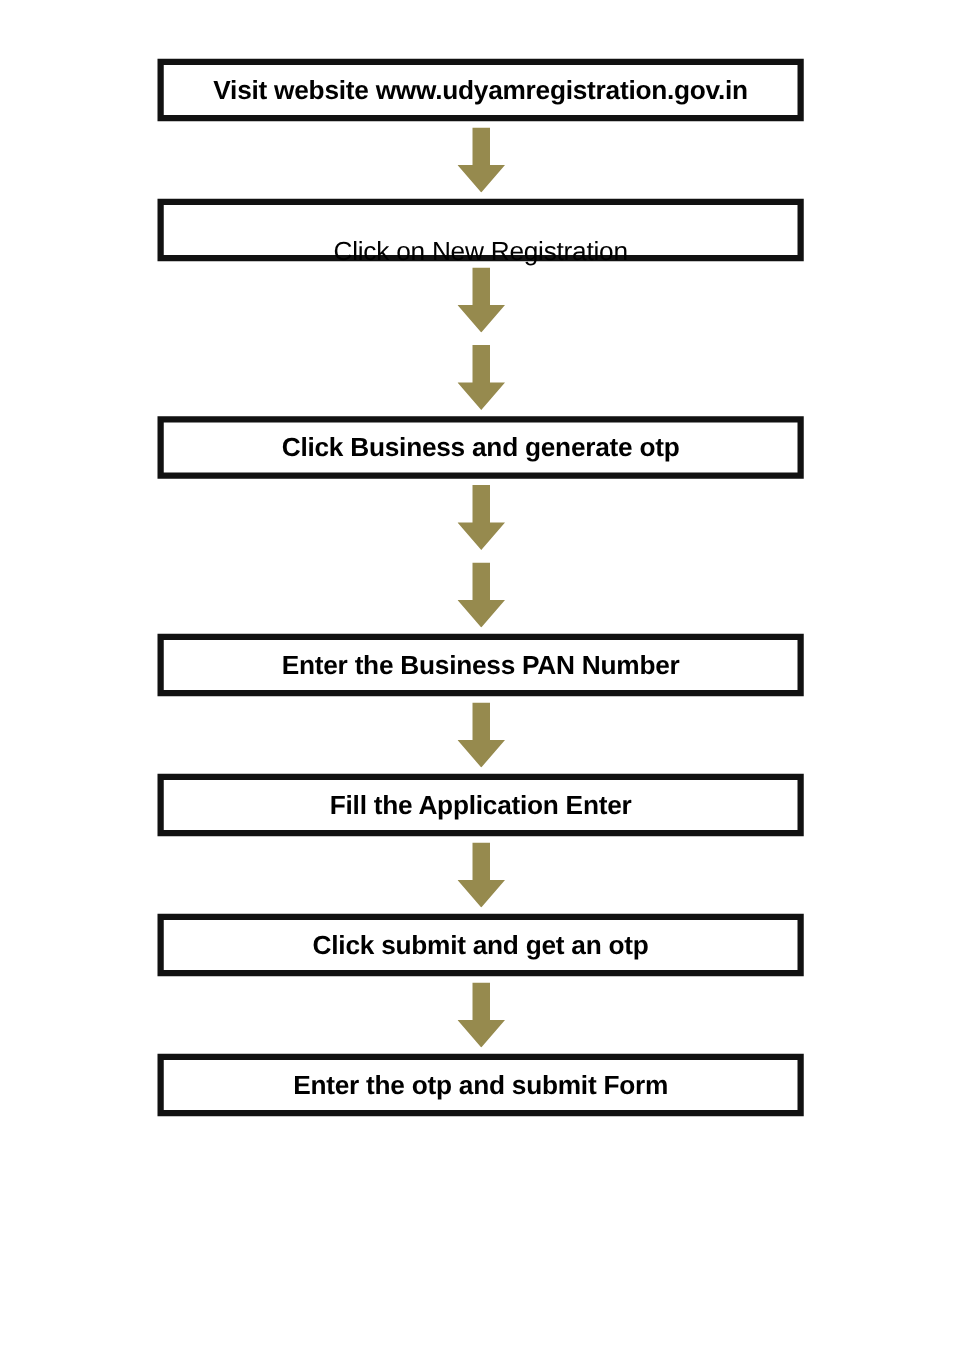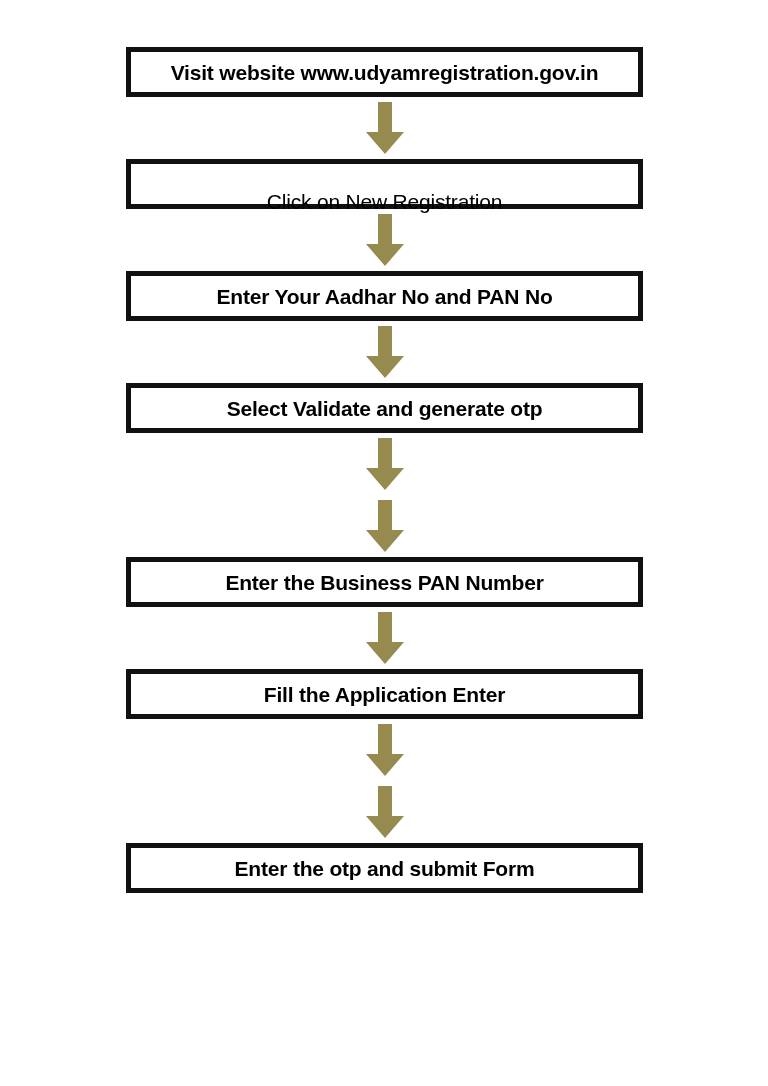--- a/index.html
+++ b/index.html
@@ -90,30 +90,27 @@
         </svg>
       </div>
       <div class="step weight-medium">
         <span class="step-label">Click on New Registration</span>
       </div>
       <div class="connector">
         <svg width="38" height="52" viewBox="0 0 38 52">
           <path d="M12 0 H26 V30 H38 L19 52 L0 30 H12 Z" fill="#968a4e"></path>
         </svg>
       </div>
-      <div class="step weight-bold">
-        <span class="step-label">Enter Your Aadhar No and PAN No</span>
-      </div>
       <div class="connector">
         <svg width="38" height="52" viewBox="0 0 38 52">
           <path d="M12 0 H26 V30 H38 L19 52 L0 30 H12 Z" fill="#968a4e"></path>
         </svg>
       </div>
       <div class="step weight-bold">
-        <span class="step-label">Select Validate and generate otp</span>
+        <span class="step-label">Click Business and generate otp</span>
       </div>
       <div class="connector">
         <svg width="38" height="52" viewBox="0 0 38 52">
           <path d="M12 0 H26 V30 H38 L19 52 L0 30 H12 Z" fill="#968a4e"></path>
         </svg>
       </div>
       <div class="connector">
         <svg width="38" height="52" viewBox="0 0 38 52">
           <path d="M12 0 H26 V30 H38 L19 52 L0 30 H12 Z" fill="#968a4e"></path>
         </svg>
@@ -127,20 +124,23 @@
         </svg>
       </div>
       <div class="step weight-bold">
         <span class="step-label">Fill the Application Enter</span>
       </div>
       <div class="connector">
         <svg width="38" height="52" viewBox="0 0 38 52">
           <path d="M12 0 H26 V30 H38 L19 52 L0 30 H12 Z" fill="#968a4e"></path>
         </svg>
       </div>
+      <div class="step weight-bold">
+        <span class="step-label">Click submit and get an otp</span>
+      </div>
       <div class="connector">
         <svg width="38" height="52" viewBox="0 0 38 52">
           <path d="M12 0 H26 V30 H38 L19 52 L0 30 H12 Z" fill="#968a4e"></path>
         </svg>
       </div>
       <div class="step weight-bold">
         <span class="step-label">Enter the otp and submit Form</span>
       </div>
     </div>
 </div>

